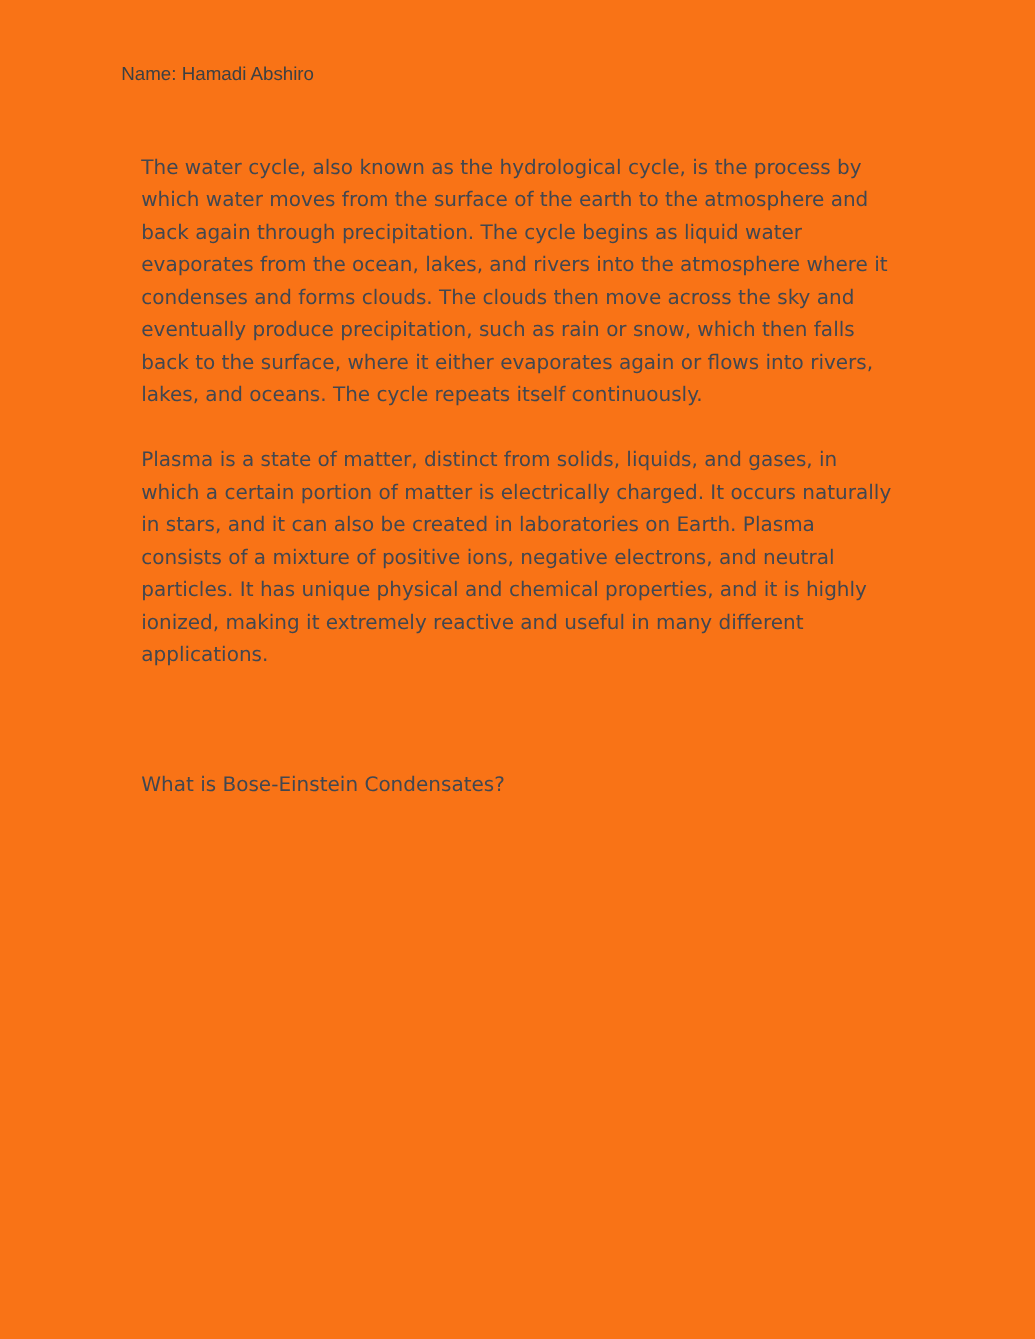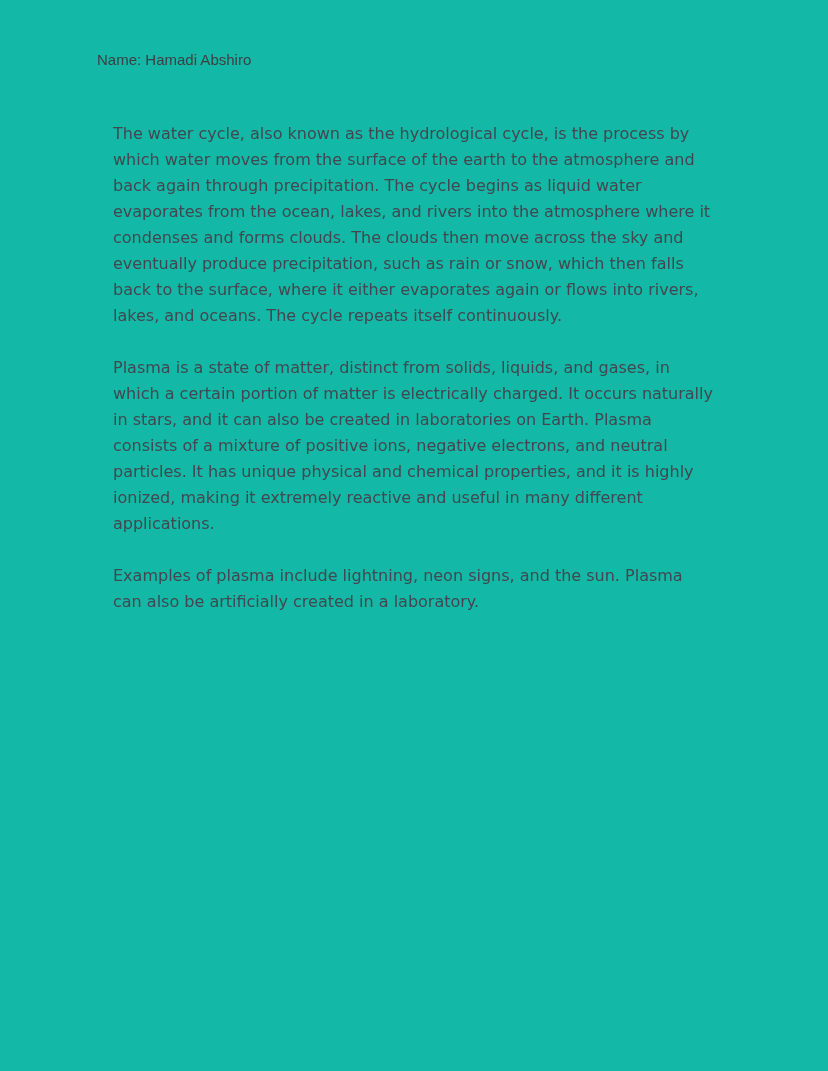--- a/index.html
+++ b/index.html
@@ -4,21 +4,21 @@
 <style>
   html, body {
     margin: 0;
     padding: 0;
     background: #ffffff;
   }
   .page {
     position: relative;
     width: 828px;
     height: 1071px;
-    background: #14b8a6;
+    background: #f97316;
     box-sizing: border-box;
     padding: 50px 99px 0 97px;
     overflow: hidden;
   }
   .name-line {
     margin: 0;
     font-family: "Liberation Sans", sans-serif;
     font-size: 15px;
     line-height: 20px;
     color: #3c4043;
@@ -40,18 +40,18 @@
 
 <div class="page">
 
   <p class="name-line">Name: Hamadi Abshiro</p>
 
   <p class="body-text mt-first">The water cycle, also known as the hydrological cycle, is the process by which water moves from the surface of the earth to the atmosphere and back again through precipitation. The cycle begins as liquid water evaporates from the ocean, lakes, and rivers into the atmosphere where it condenses and forms clouds. The clouds then move across the sky and eventually produce precipitation, such as rain or snow, which then falls back to the surface, where it either evaporates again or flows into rivers, lakes, and oceans. The cycle repeats itself continuously.</p>
 
 
   <p class="body-text mt-normal">Plasma is a state of matter, distinct from solids, liquids, and gases, in which a certain portion of matter is electrically charged. It occurs naturally in stars, and it can also be created in laboratories on Earth. Plasma consists of a mixture of positive ions, negative electrons, and neutral particles. It has unique physical and chemical properties, and it is highly ionized, making it extremely reactive and useful in many different applications.</p>
 
-  <p class="body-text mt-normal">Examples of plasma include lightning, neon signs, and the sun. Plasma can also be artificially created in a laboratory.</p>
 
+  <p class="body-text mt-large">What is Bose-Einstein Condensates?</p>
 
 
 
 </div>
 
 </body></html>

